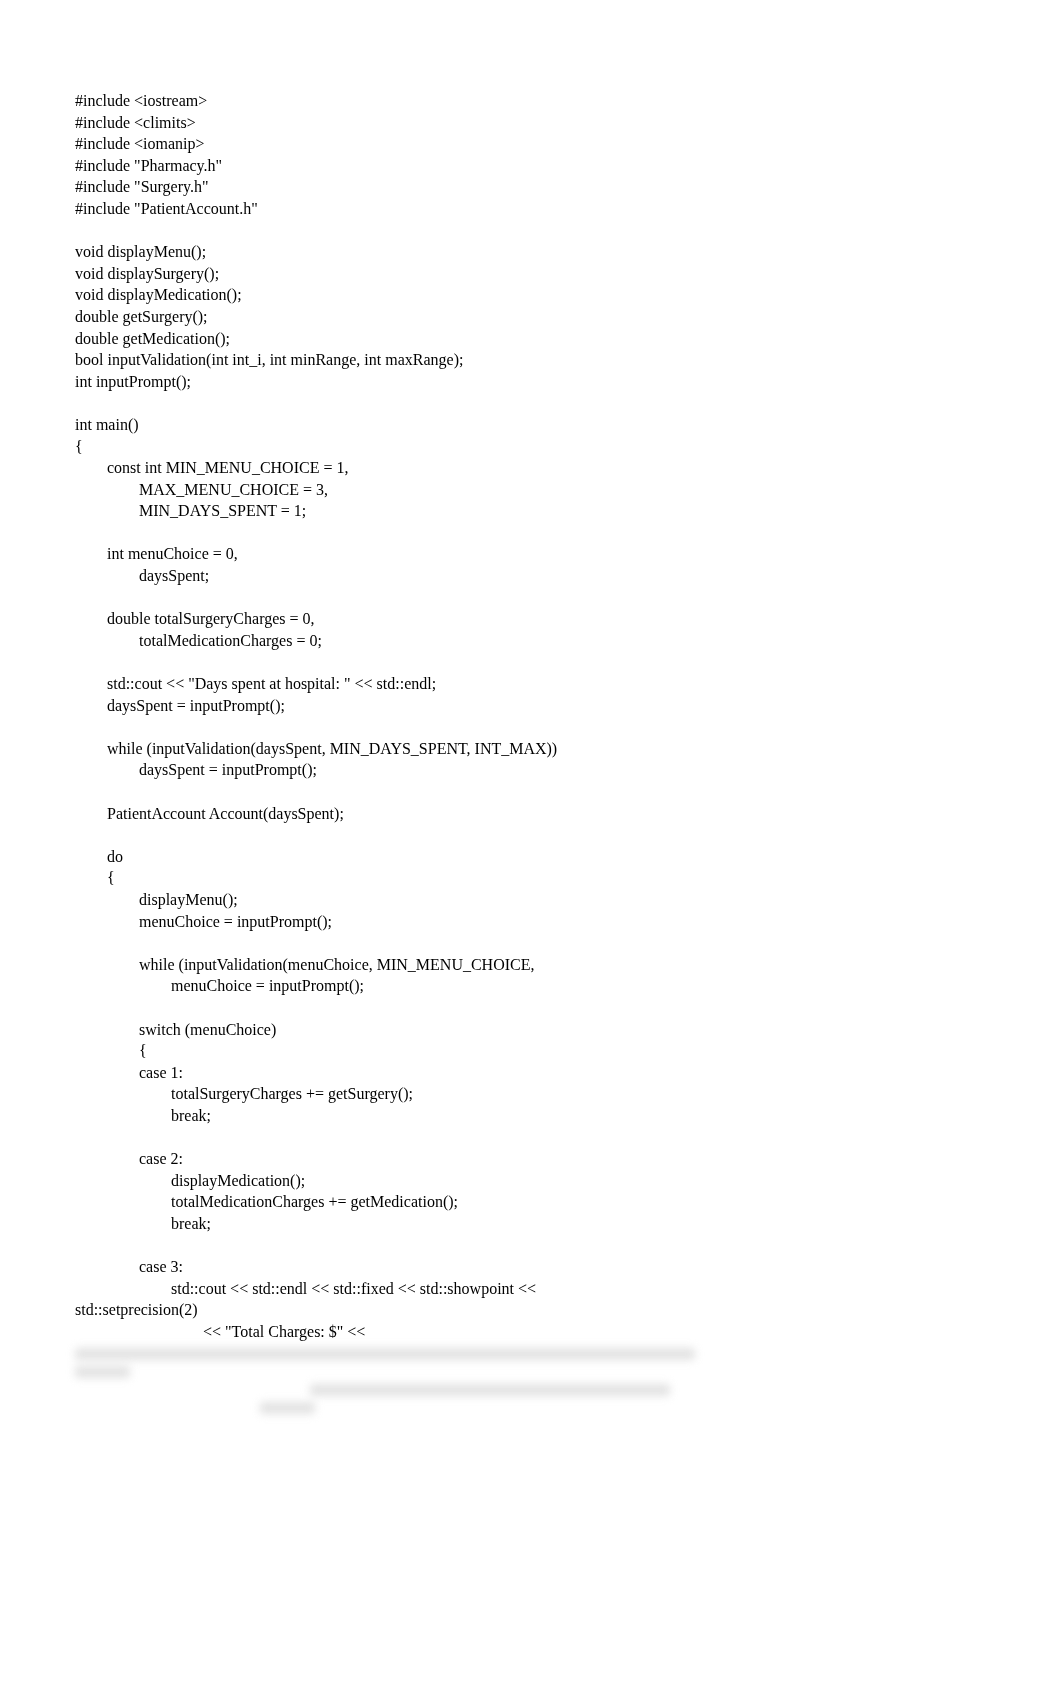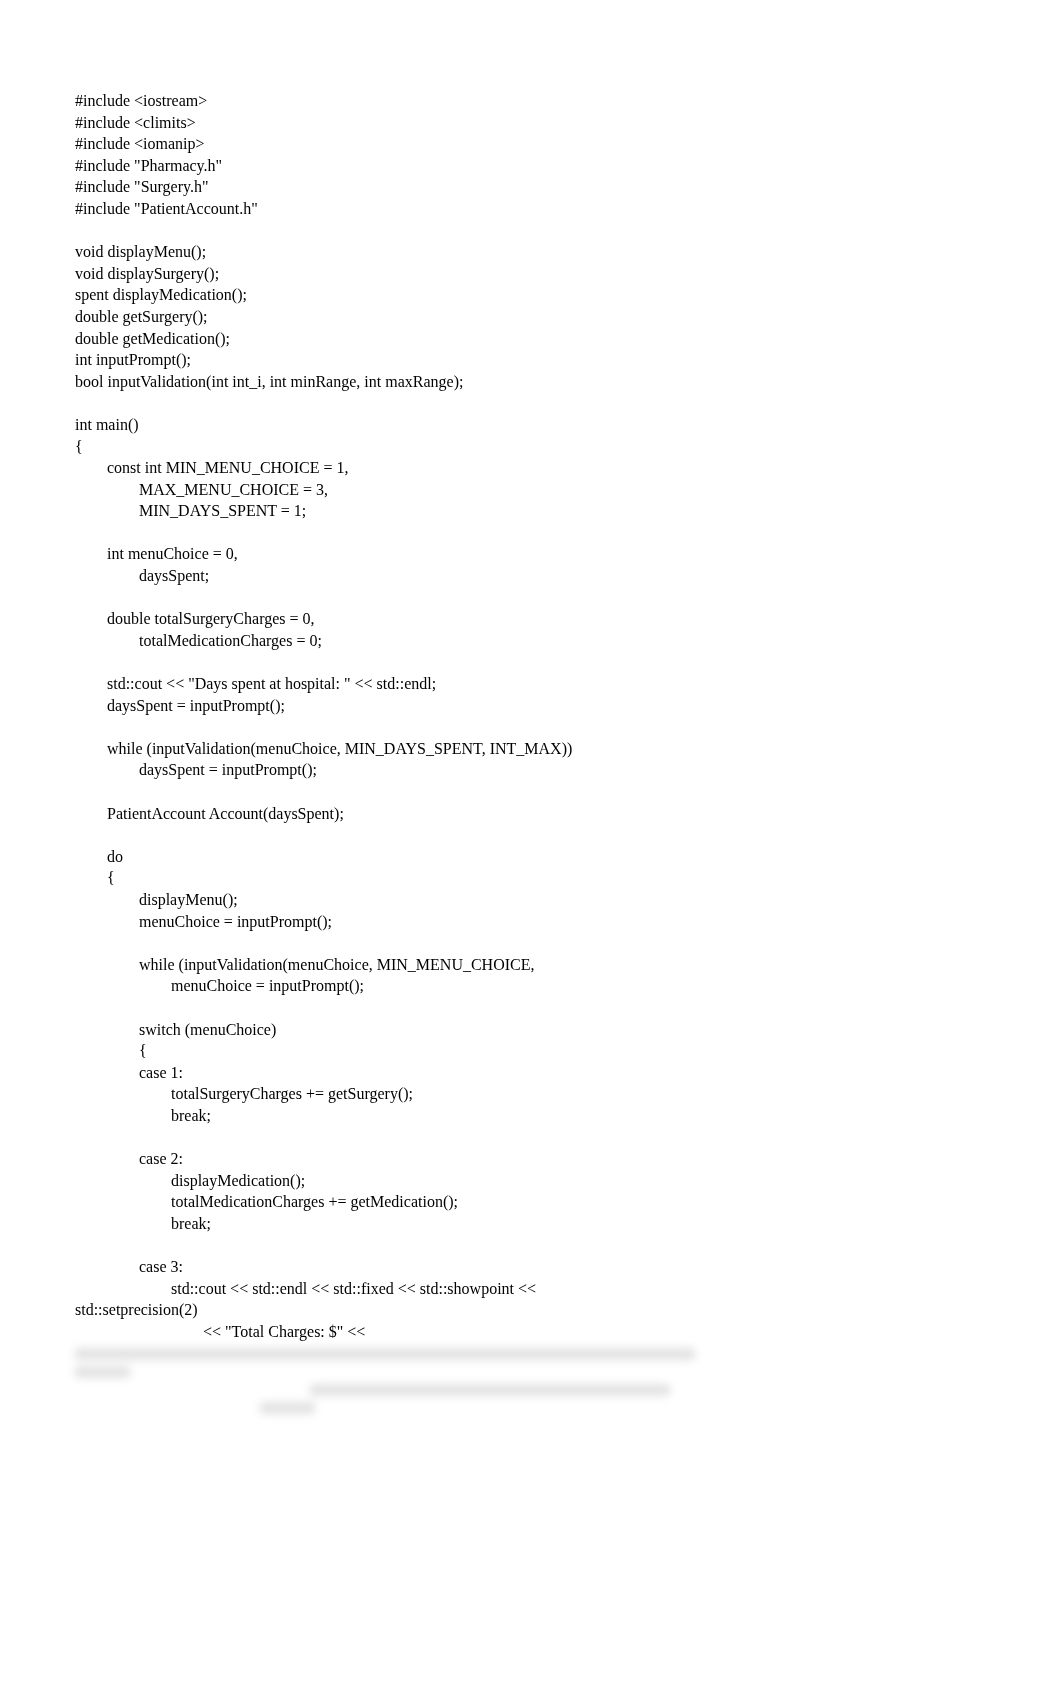--- a/index.html
+++ b/index.html
@@ -42,42 +42,42 @@
   <div id="code-container">
       <div class="code-line">#include &lt;iostream&gt;</div>
       <div class="code-line">#include &lt;climits&gt;</div>
       <div class="code-line">#include &lt;iomanip&gt;</div>
       <div class="code-line">#include "Pharmacy.h"</div>
       <div class="code-line">#include "Surgery.h"</div>
       <div class="code-line">#include "PatientAccount.h"</div>
       <div class="code-line">&nbsp;</div>
       <div class="code-line">void displayMenu();</div>
       <div class="code-line">void displaySurgery();</div>
-      <div class="code-line">spent displayMedication();</div>
+      <div class="code-line">void displayMedication();</div>
       <div class="code-line">double getSurgery();</div>
       <div class="code-line">double getMedication();</div>
+      <div class="code-line">bool inputValidation(int int_i, int minRange, int maxRange);</div>
       <div class="code-line">int inputPrompt();</div>
-      <div class="code-line">bool inputValidation(int int_i, int minRange, int maxRange);</div>
       <div class="code-line">&nbsp;</div>
       <div class="code-line">int main()</div>
       <div class="code-line">{</div>
       <div class="code-line">        const int MIN_MENU_CHOICE = 1,</div>
       <div class="code-line">                MAX_MENU_CHOICE = 3,</div>
       <div class="code-line">                MIN_DAYS_SPENT = 1;</div>
       <div class="code-line">&nbsp;</div>
       <div class="code-line">        int menuChoice = 0,</div>
       <div class="code-line">                daysSpent;</div>
       <div class="code-line">&nbsp;</div>
       <div class="code-line">        double totalSurgeryCharges = 0,</div>
       <div class="code-line">                totalMedicationCharges = 0;</div>
       <div class="code-line">&nbsp;</div>
       <div class="code-line">        std::cout &lt;&lt; "Days spent at hospital: " &lt;&lt; std::endl;</div>
       <div class="code-line">        daysSpent = inputPrompt();</div>
       <div class="code-line">&nbsp;</div>
-      <div class="code-line">        while (inputValidation(menuChoice, MIN_DAYS_SPENT, INT_MAX))</div>
+      <div class="code-line">        while (inputValidation(daysSpent, MIN_DAYS_SPENT, INT_MAX))</div>
       <div class="code-line">                daysSpent = inputPrompt();</div>
       <div class="code-line">&nbsp;</div>
       <div class="code-line">        PatientAccount Account(daysSpent);</div>
       <div class="code-line">&nbsp;</div>
       <div class="code-line">        do</div>
       <div class="code-line">        {</div>
       <div class="code-line">                displayMenu();</div>
       <div class="code-line">                menuChoice = inputPrompt();</div>
       <div class="code-line">&nbsp;</div>
       <div class="code-line">                while (inputValidation(menuChoice, MIN_MENU_CHOICE,</div>

